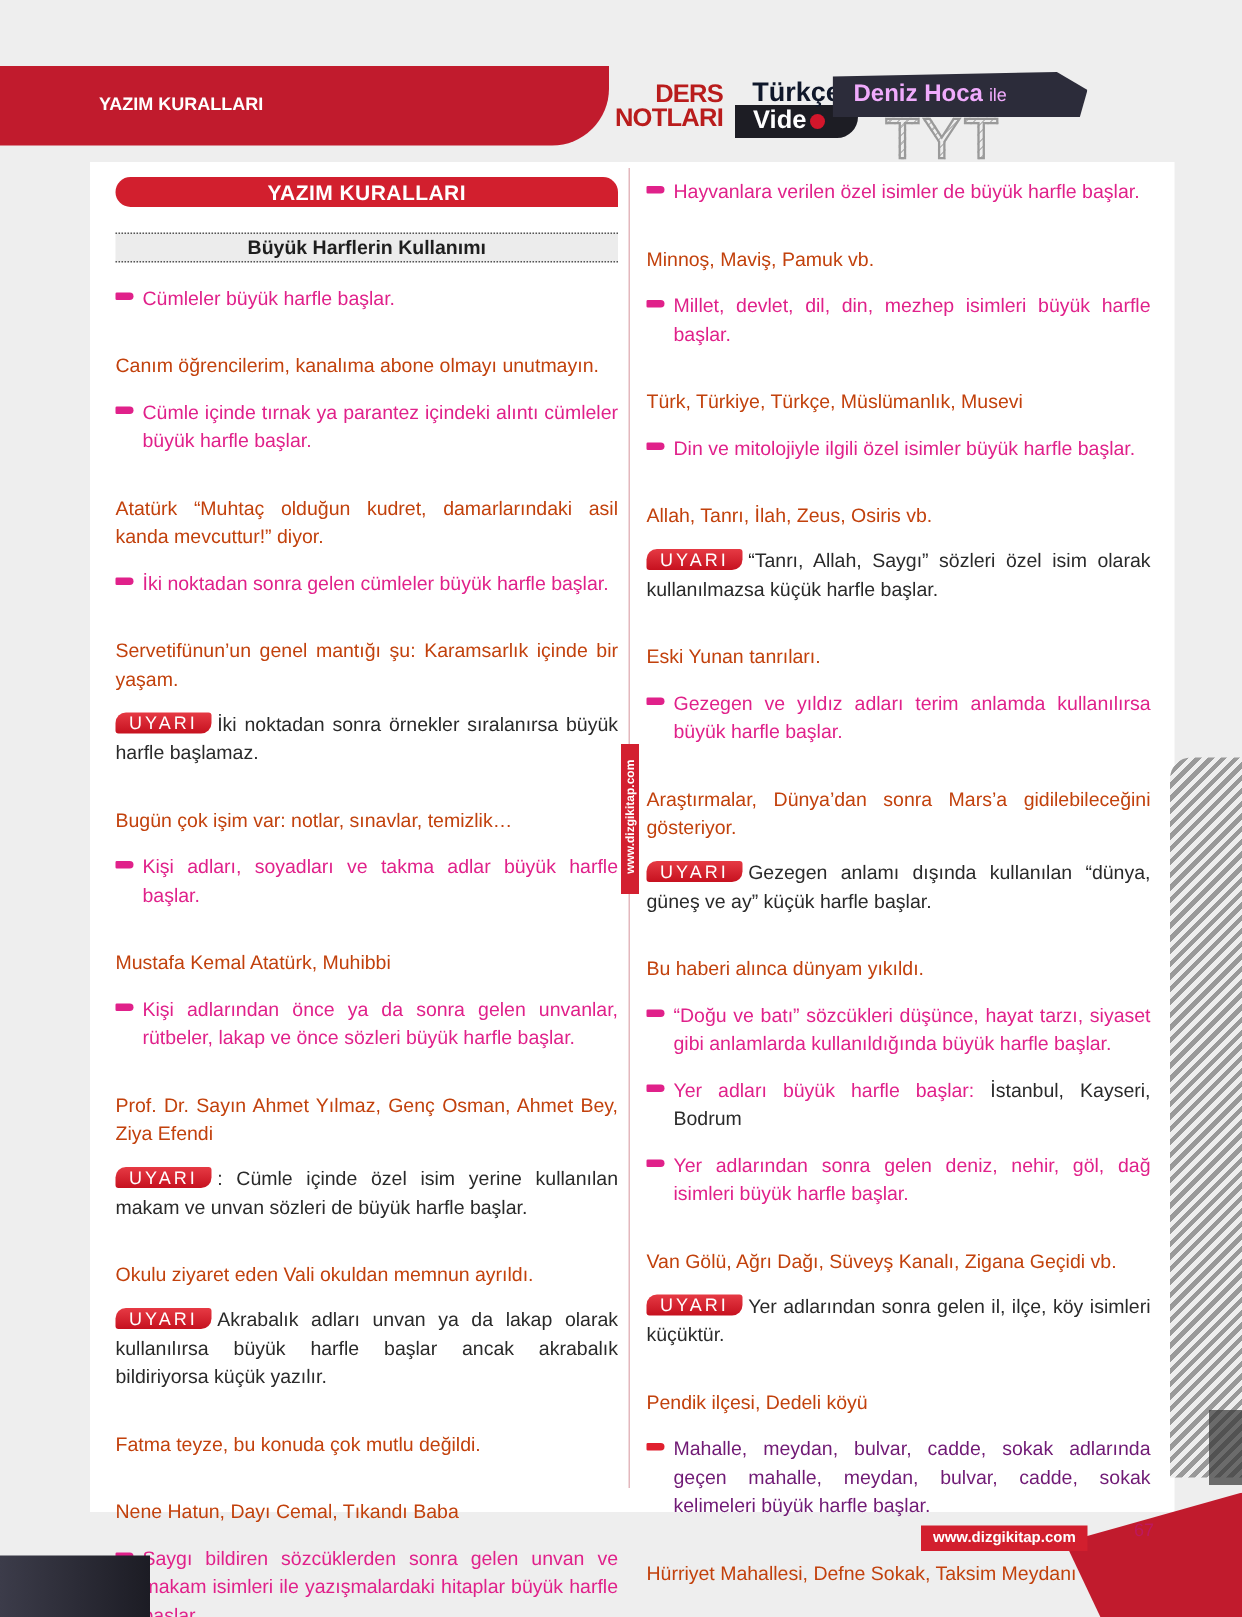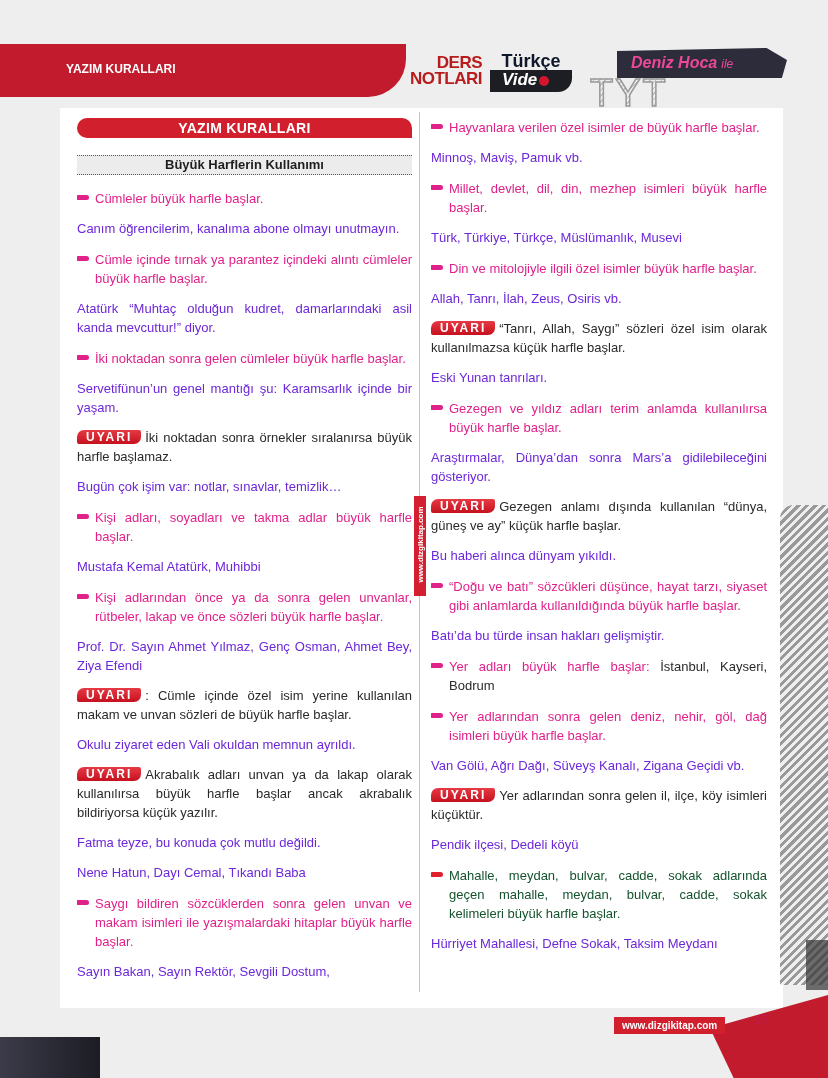--- a/index.html
+++ b/index.html
@@ -22,29 +22,29 @@
     position: absolute; left: 402px; top: 55px; width: 80px; text-align: right;
     font-weight: bold; font-size: 17px; line-height: 16px; color: #b91c1c;
     letter-spacing: -0.5px;
   }
   .logo-turkce {
     position: absolute; left: 490px; top: 52px; width: 82px;
   }
   .logo-turkce .t1 { color: #0f172a; font-weight: bold; font-size: 18px; text-align: center; line-height: 18px; }
   .logo-turkce .t2 {
     background: #1d1d24; color: #fff; font-weight: bold; font-size: 17px; line-height: 20px;
-    padding-left: 12px; border-radius: 0 0 14px 0; height: 22px; font-style: italic;
+    padding-left: 12px; border-radius: 0 0 14px 0; height: 22px;
   }
   .logo-turkce .play {
     display: inline-block; width: 10px; height: 10px; background: #d3162b; border-radius: 50%;
     vertical-align: middle; margin-left: 2px; position: relative;
   }
   .logo-deniz {
-    position: absolute; left: 617px; top: 48px; width: 170px; height: 30px;
-    background: #2c2c3a; color: #ec4899; font-weight: bold; font-style: italic; font-size: 16px;
+    position: absolute; left: 555px; top: 48px; width: 170px; height: 30px;
+    background: #2c2c3a; color: #f0abfc; font-weight: bold; font-size: 16px;
     padding: 6px 0 0 14px; clip-path: polygon(0 10%, 88% 0, 100% 40%, 97% 100%, 0 100%);
   }
   .logo-deniz .ile { font-weight: normal; font-size: 12px; margin-left: 4px; }
   .logo-tyt {
     position: absolute; left: 590px; top: 72px; font-size: 38px; font-weight: normal;
     color: transparent; -webkit-text-stroke: 1.5px #9a9a9a; letter-spacing: 2px;
     background: repeating-linear-gradient(135deg, #bbb 0 1px, transparent 1px 4px);
     -webkit-background-clip: text; background-clip: text;
   }
   .page {
@@ -60,31 +60,31 @@
     height: 20px; line-height: 20px; border-radius: 10px 10px 0 10px; letter-spacing: 0.3px;
   }
   .sub-head {
     margin-top: 17px; background: #ececec; border-top: 1px dotted #555; border-bottom: 1px dotted #555;
     text-align: center; font-weight: bold; font-size: 13px; height: 20px; line-height: 18px; color: #1e1e1e;
   }
   .rule {
     position: relative; padding-left: 18px; color: #e0218a; font-size: 13px; line-height: 19px;
     text-align: justify; margin-top: 12px;
   }
-  .rule.red { color: #14532d; }
+  .rule.red { color: #701a75; }
   .rule .arrow {
     position: absolute; left: 0; top: 6px; width: 12px; height: 5px; background: #e0218a;
     border-radius: 1px 3px 3px 1px;
   }
   .rule.red .arrow { background: #e0202f; }
   .rule .plain { color: #2a2a2a; }
-  .example { font-size: 13px; line-height: 19px; text-align: justify; margin-top: 11px; color: #6d28d9; }
+  .example { font-size: 13px; line-height: 19px; text-align: justify; margin-top: 26px; color: #c2410c; }
   .warn { font-size: 13px; line-height: 19px; text-align: justify; margin-top: 11px; color: #2a2a2a; }
   .badge {
-    display: inline-block; background: linear-gradient(#e63a44, #c6111f); color: #fff; font-weight: bold;
+    display: inline-block; background: linear-gradient(#e63a44, #c6111f); color: #fff; font-weight: normal;
     font-size: 12px; letter-spacing: 2px; padding: 0 9px; height: 14px; line-height: 14px;
     border-radius: 7px 2px 7px 2px; margin-right: 4px; vertical-align: 1px;
   }
   .vert-url {
     position: absolute; left: 414px; top: 496px; width: 12px; height: 100px; background: #d32030;
   }
   .vert-url span {
     position: absolute; left: -44px; top: 44px; width: 100px; transform: rotate(-90deg);
     color: #fff; font-size: 8px; font-weight: bold; text-align: center; white-space: nowrap;
   }
@@ -174,21 +174,20 @@
       <div class="example">Türk, Türkiye, Türkçe, Müslümanlık, Musevi</div>
       <div class="rule"><span class="arrow"></span><span>Din ve mitolojiyle ilgili özel isimler büyük harfle başlar.</span></div>
       <div class="example">Allah, Tanrı, İlah, Zeus, Osiris vb.</div>
       <div class="warn"><span class="badge">UYARI</span><span>“Tanrı, Allah, Saygı” sözleri özel isim olarak kullanılmazsa küçük harfle başlar.</span></div>
       <div class="example">Eski Yunan tanrıları.</div>
       <div class="rule"><span class="arrow"></span><span>Gezegen ve yıldız adları terim anlamda kullanılırsa büyük harfle başlar.</span></div>
       <div class="example">Araştırmalar, Dünya’dan sonra Mars’a gidilebileceğini gösteriyor.</div>
       <div class="warn"><span class="badge">UYARI</span><span>Gezegen anlamı dışında kullanılan “dünya, güneş ve ay” küçük harfle başlar.</span></div>
       <div class="example">Bu haberi alınca dünyam yıkıldı.</div>
       <div class="rule"><span class="arrow"></span><span>“Doğu ve batı” sözcükleri düşünce, hayat tarzı, siyaset gibi anlamlarda kullanıldığında büyük harfle başlar.</span></div>
-      <div class="example">Batı’da bu türde insan hakları gelişmiştir.</div>
       <div class="rule"><span class="arrow"></span><span>Yer adları büyük harfle başlar:</span><span class="plain"> İstanbul, Kayseri, Bodrum</span></div>
       <div class="rule"><span class="arrow"></span><span>Yer adlarından sonra gelen deniz, nehir, göl, dağ isimleri büyük harfle başlar.</span></div>
       <div class="example">Van Gölü, Ağrı Dağı, Süveyş Kanalı, Zigana Geçidi vb.</div>
       <div class="warn"><span class="badge">UYARI</span><span>Yer adlarından sonra gelen il, ilçe, köy isimleri küçüktür.</span></div>
       <div class="example">Pendik ilçesi, Dedeli köyü</div>
       <div class="rule red"><span class="arrow"></span><span>Mahalle, meydan, bulvar, cadde, sokak adlarında geçen mahalle, meydan, bulvar, cadde, sokak kelimeleri büyük harfle başlar.</span></div>
       <div class="example">Hürriyet Mahallesi, Defne Sokak, Taksim Meydanı</div>
     </div>
 </div>
 

